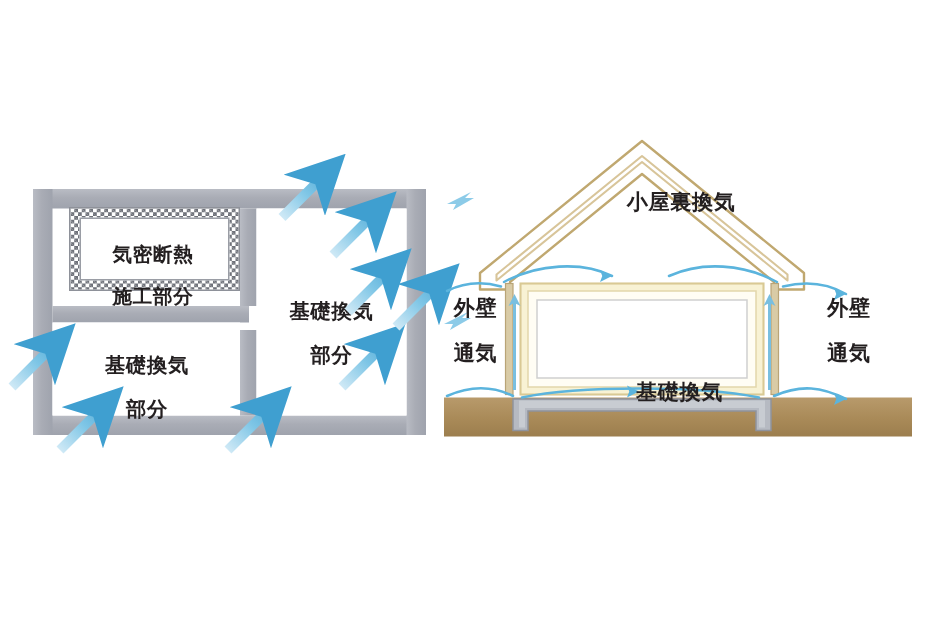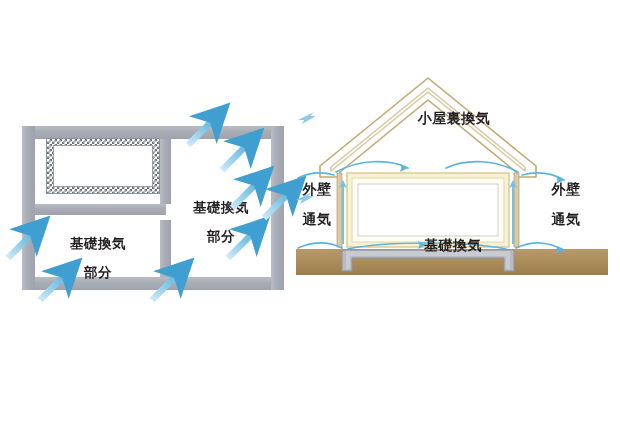--- a/index.html
+++ b/index.html
@@ -25,21 +25,21 @@
     background-image:
       linear-gradient(45deg,#6e7179 25%,transparent 25%,transparent 75%,#6e7179 75%),
       linear-gradient(45deg,#6e7179 25%,transparent 25%,transparent 75%,#6e7179 75%);
     background-size:5px 5px;
     background-position:0 0,2.5px 2.5px;
     background-color:#ffffff;
     border:1px solid #8e9199;
   }
   #hatchinner{position:absolute;left:6px;top:6px;right:6px;bottom:6px;background:#fff;border:1px solid #9a9da5;}
   
-  #house{position:absolute;left:296px;top:72px;width:312px;height:205px;}
+  #house{position:absolute;left:296px;top:88px;width:312px;height:205px;}
   #ground{position:absolute;left:0;top:177px;width:312px;height:26px;
     background:linear-gradient(180deg,#b89a6b 0%,#a98a58 55%,#9c7e4e 100%);}
   .svgwrap{position:absolute;left:0;top:0;}
   .arrowsvg{position:absolute;left:0;top:0;pointer-events:none;}
 </style>
 </head>
 <body>
 
 <div id="stage">
 
@@ -56,20 +56,24 @@
     <div class="wall" style="left:13px;top:78px;width:131px;height:11px;"></div>
 
     <div class="room" style="left:149px;top:13px;width:100px;height:138px;"></div>
 
     <div class="room" style="left:13px;top:89px;width:125px;height:62px;"></div>
 
     <div id="hatchbox" style="left:24px;top:12px;width:112px;height:54px;">
       <div id="hatchinner"></div>
     </div>
 
+    <div class="lbl" style="left:24px;top:23px;width:112px;font-size:13px;">
+      <div>気密断熱</div>
+      <div>施工部分</div>
+    </div>
 
     <div class="lbl" style="left:20px;top:96px;width:112px;font-size:13.5px;">
       <div>基礎換気</div>
       <div>部分</div>
     </div>
 
     <div class="lbl" style="left:146px;top:60px;width:106px;font-size:13.5px;">
       <div>基礎換気</div>
       <div>部分</div>
     </div>

